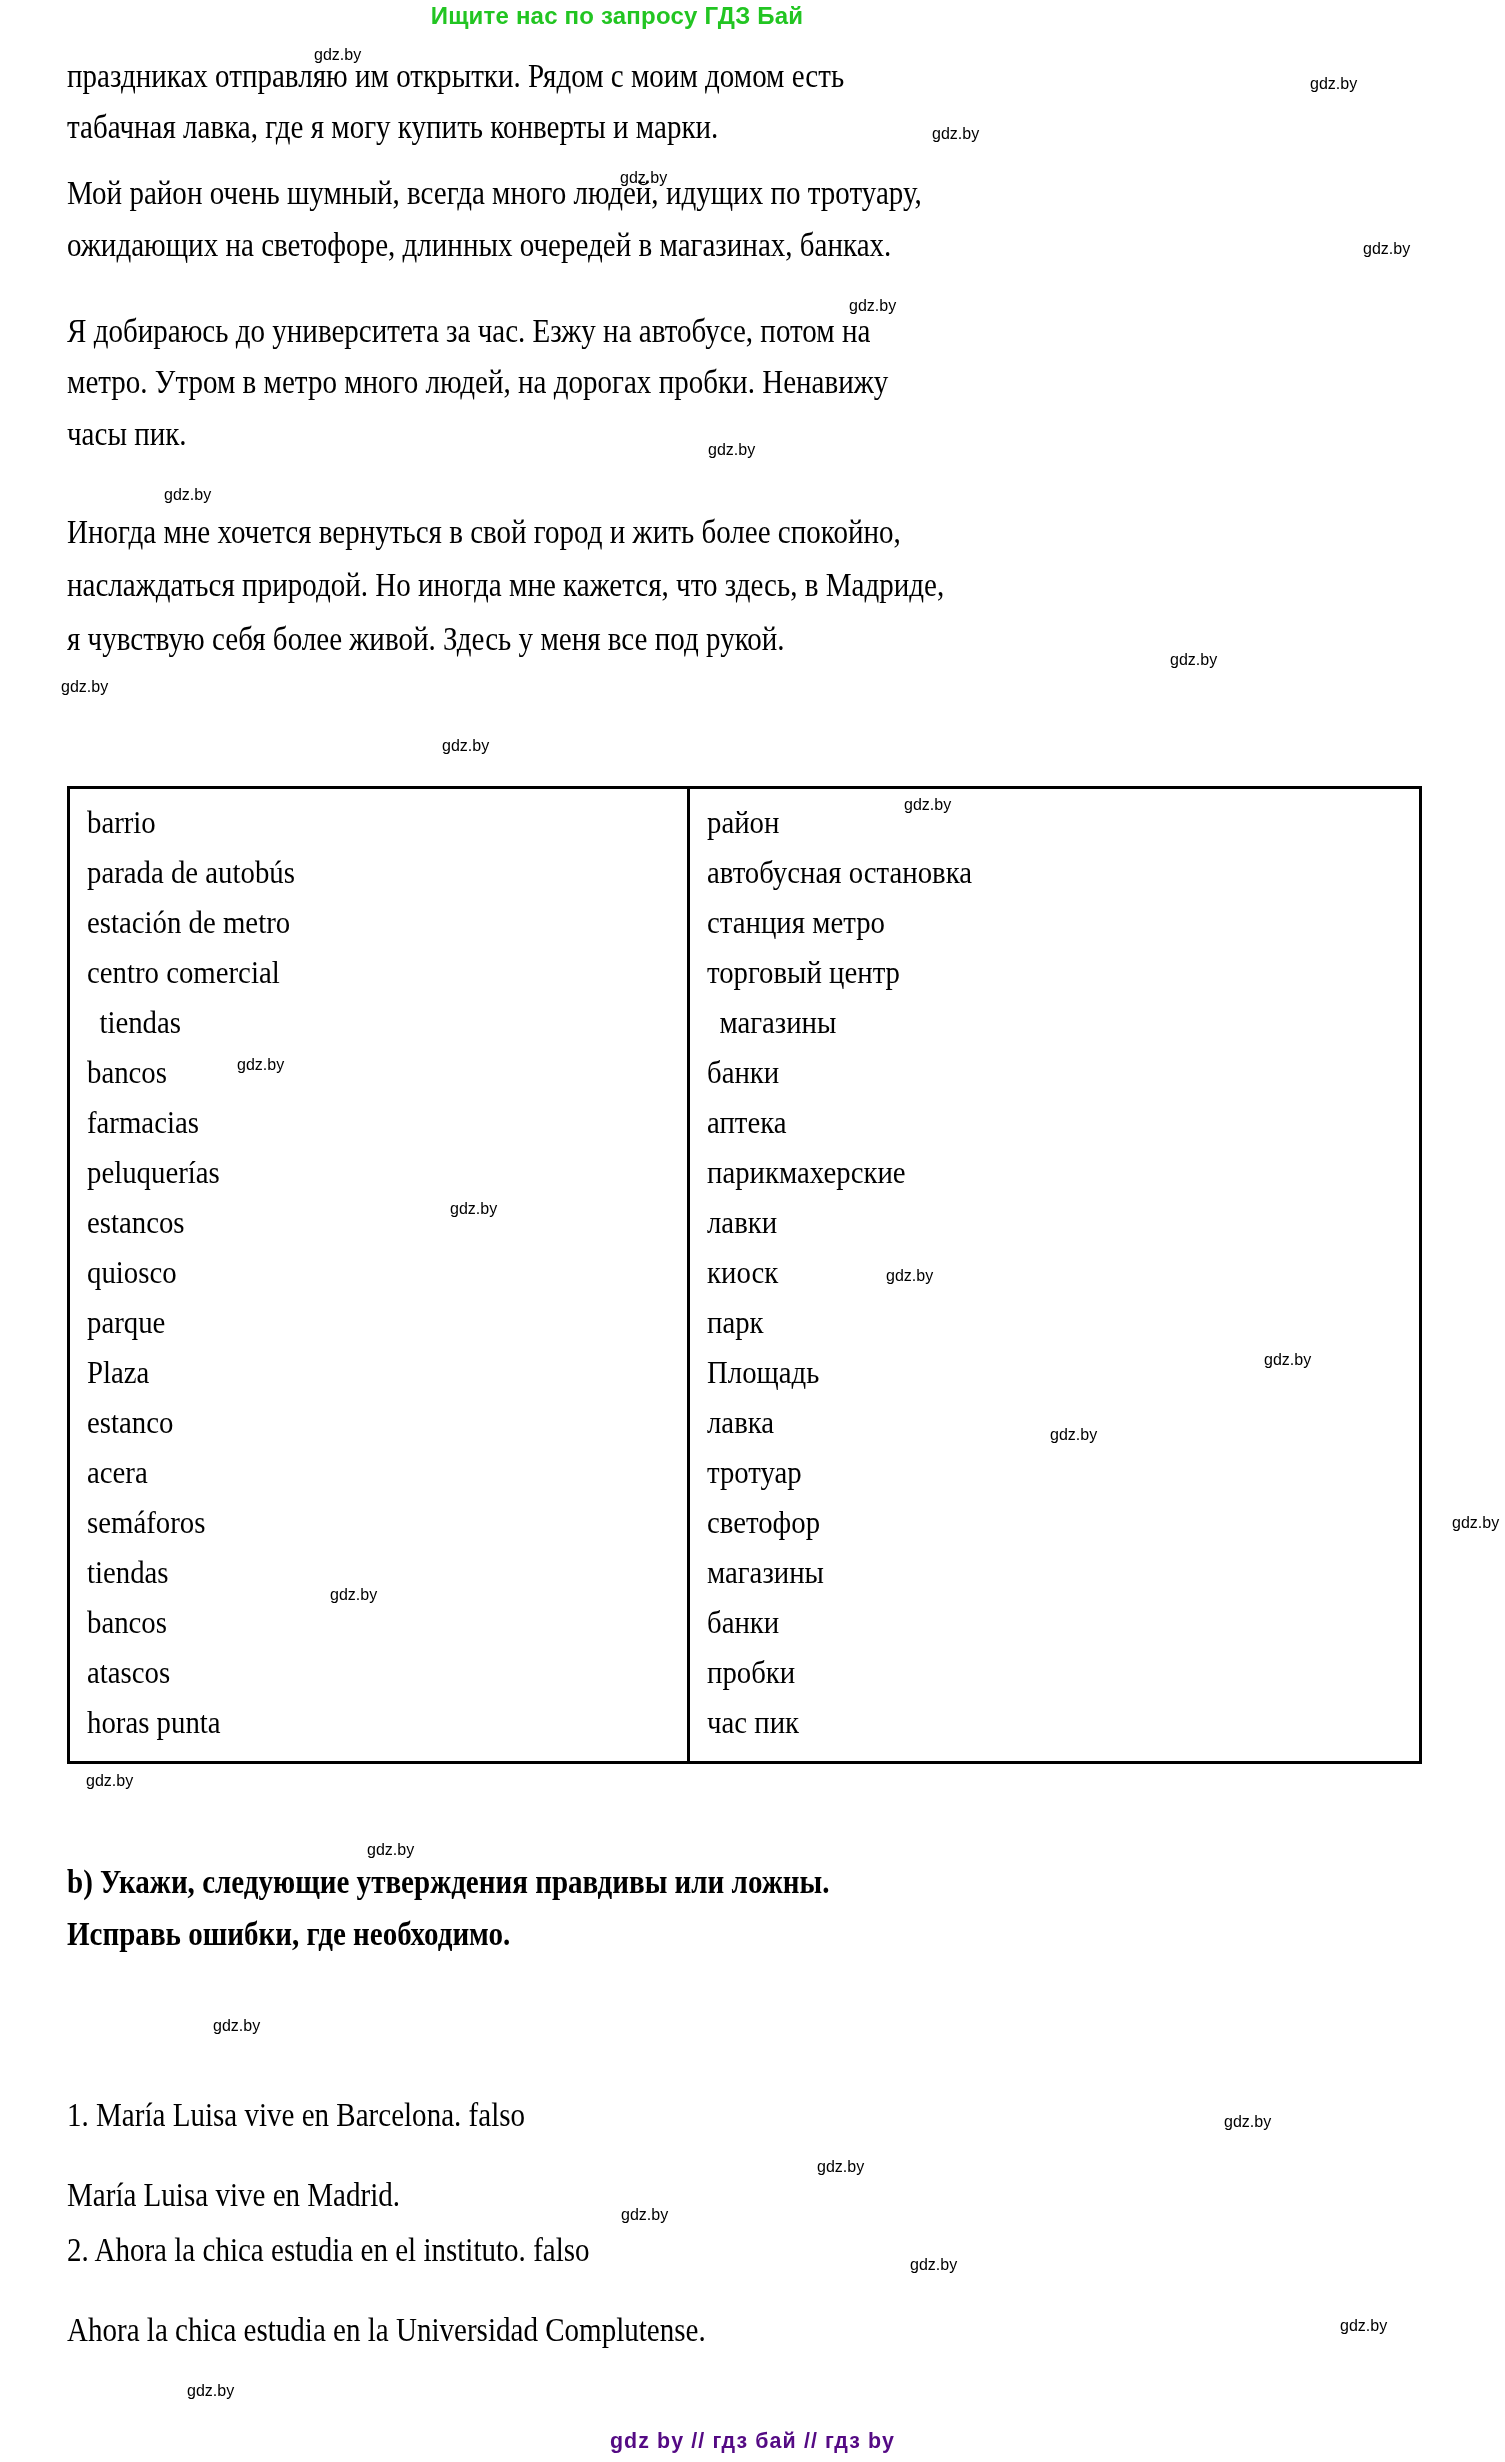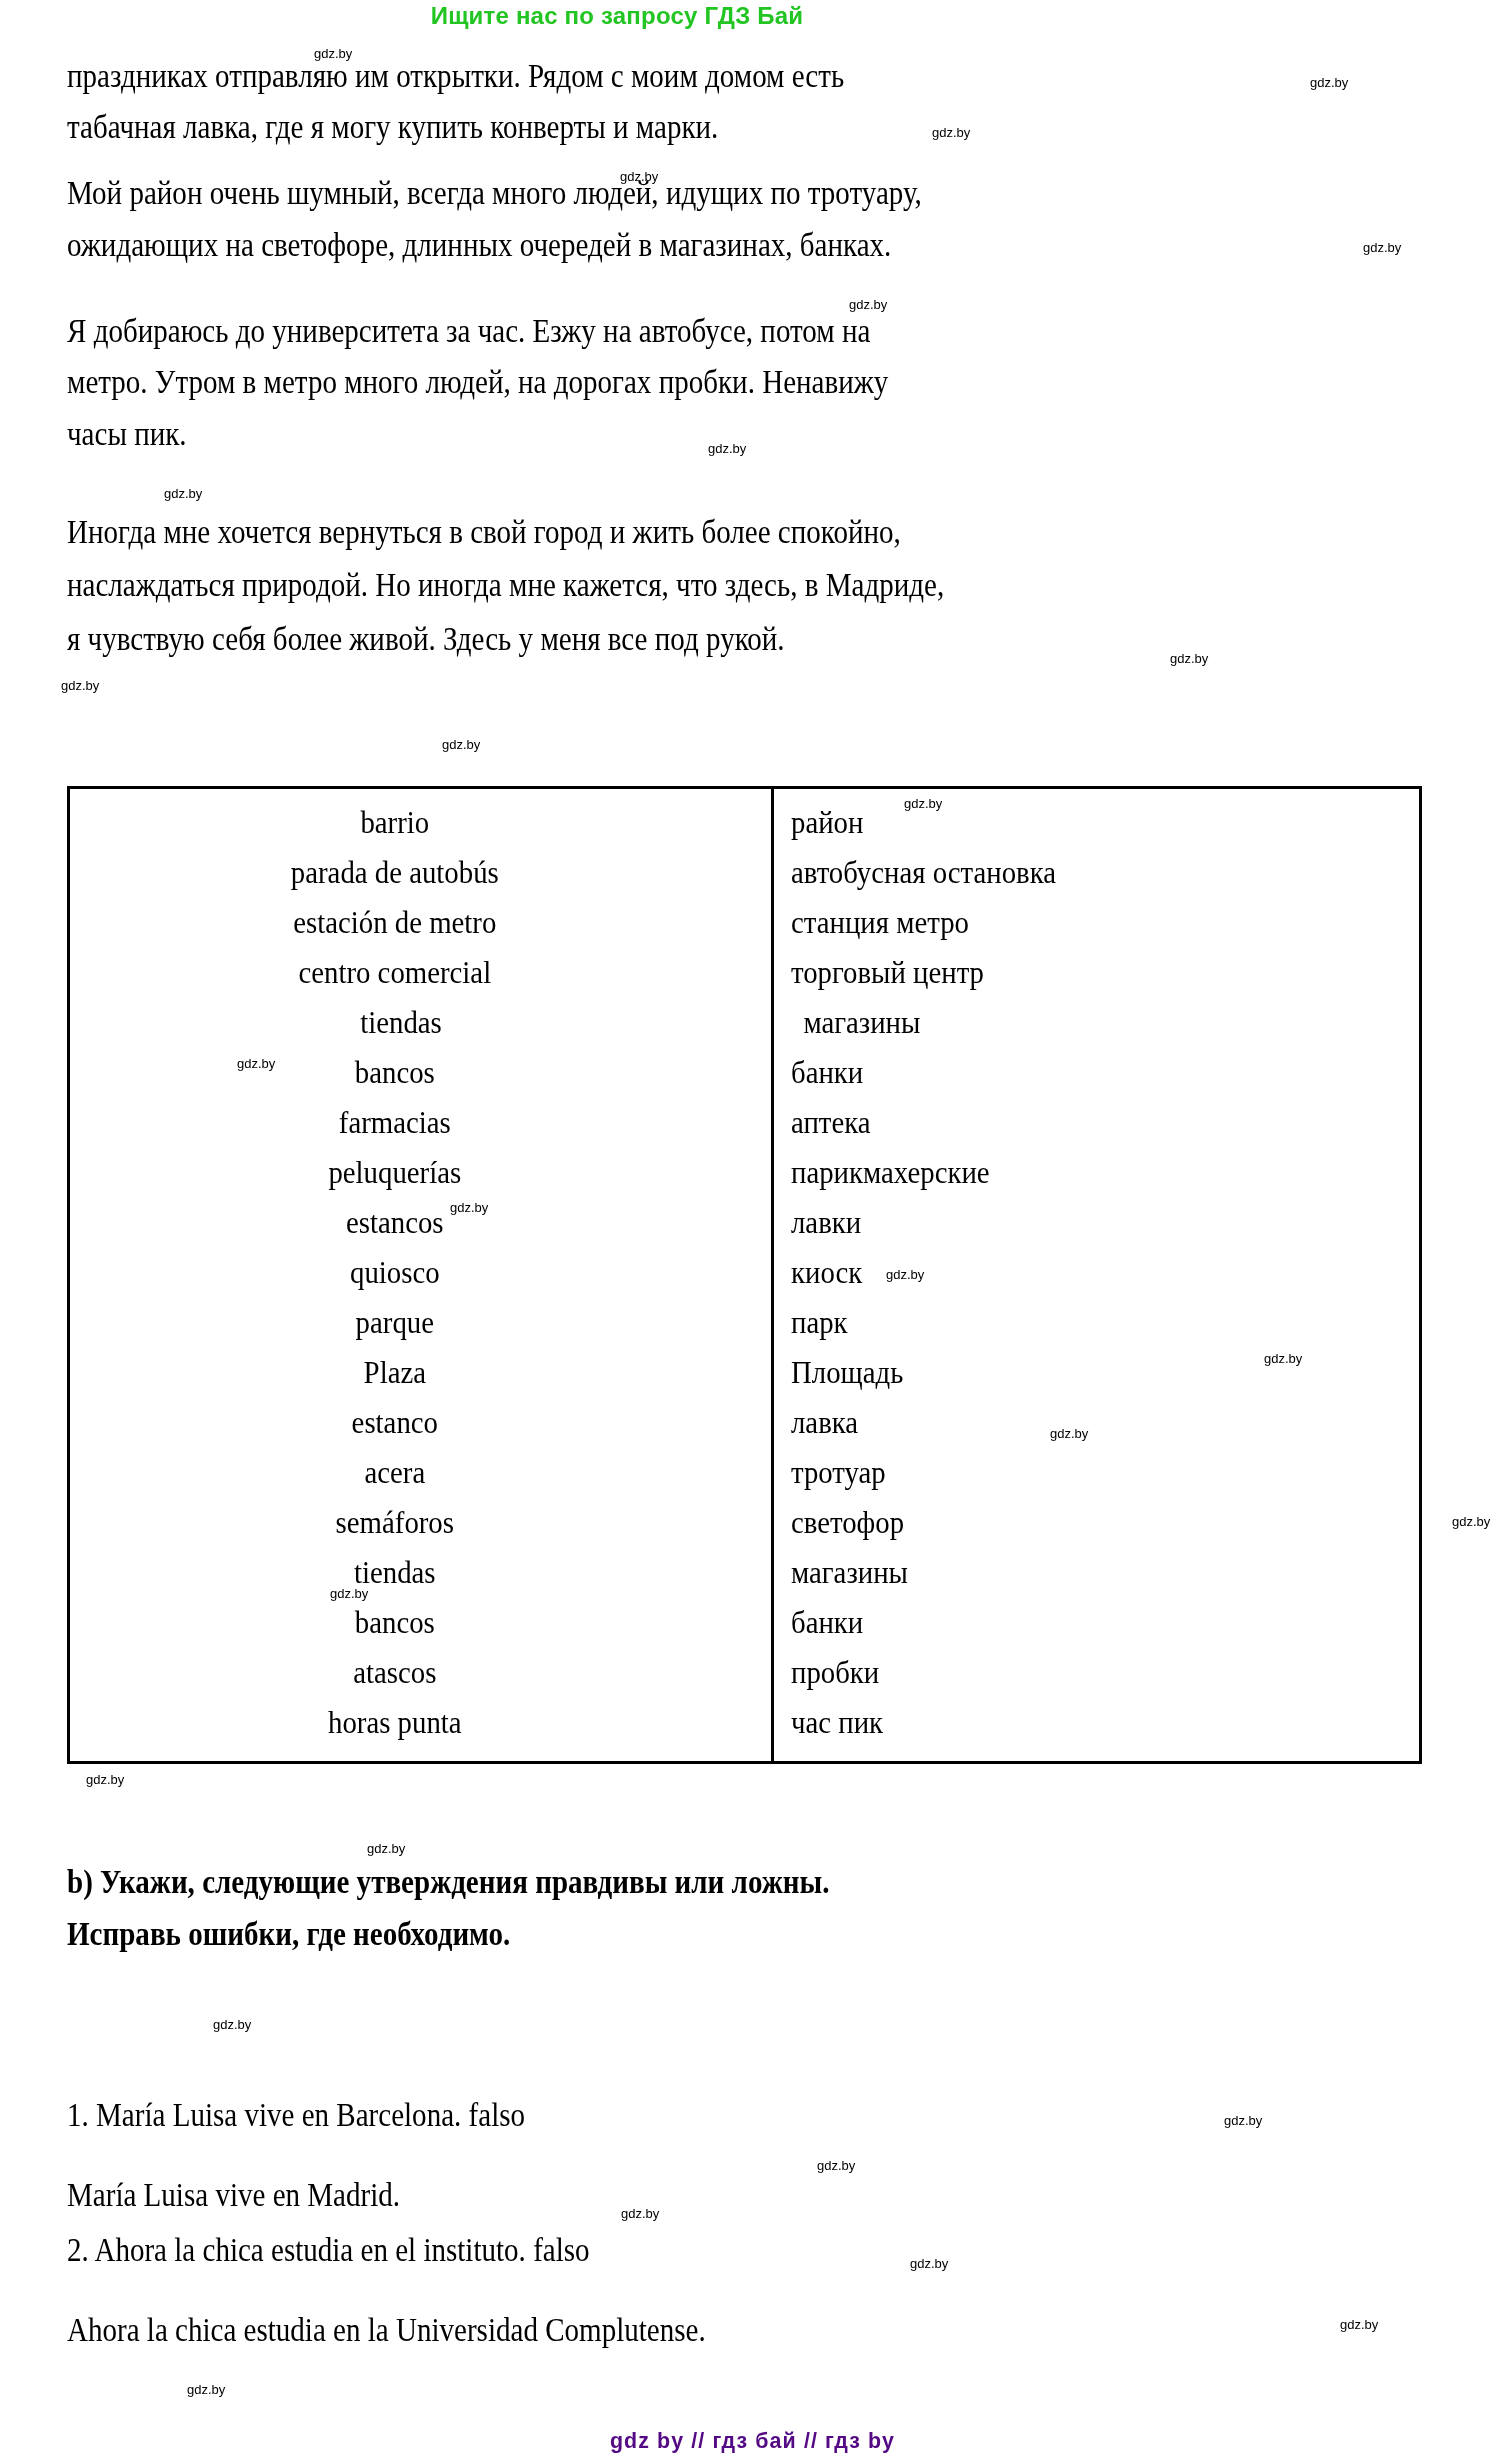--- a/index.html
+++ b/index.html
@@ -46,21 +46,21 @@
     font-weight: 600;
     color: #540a84;
     letter-spacing: 1.1px;
     white-space: nowrap;
   }
 
   
   .wm {
     position: absolute;
     font-family: "Liberation Sans", "DejaVu Sans", sans-serif;
-    font-size: 13px;
+    font-size: 16px;
     color: #000000;
     white-space: nowrap;
     line-height: 1;
   }
 
   
   .ln {
     position: absolute;
     font-family: "Liberation Serif", "DejaVu Serif", serif;
     font-size: 33px;
@@ -81,23 +81,22 @@
     height: 978px;
     border: 3.1px solid #000000;
     box-sizing: border-box;
     display: flex;
   }
   .vocab-col {
     box-sizing: border-box;
     padding: 7.6px 0 0 17px;
   }
   .vocab-col.left {
-    width: 704px;
+    width: 620px;
     border-right: 3.1px solid #000000;
-    text-align: center;
   }
   .vocab-col.right {
     flex: 1;
   }
   .vocab-item {
     font-family: "Liberation Serif", "DejaVu Serif", serif;
     font-size: 32px;
     line-height: 50px;
     height: 50px;
     white-space: nowrap;

